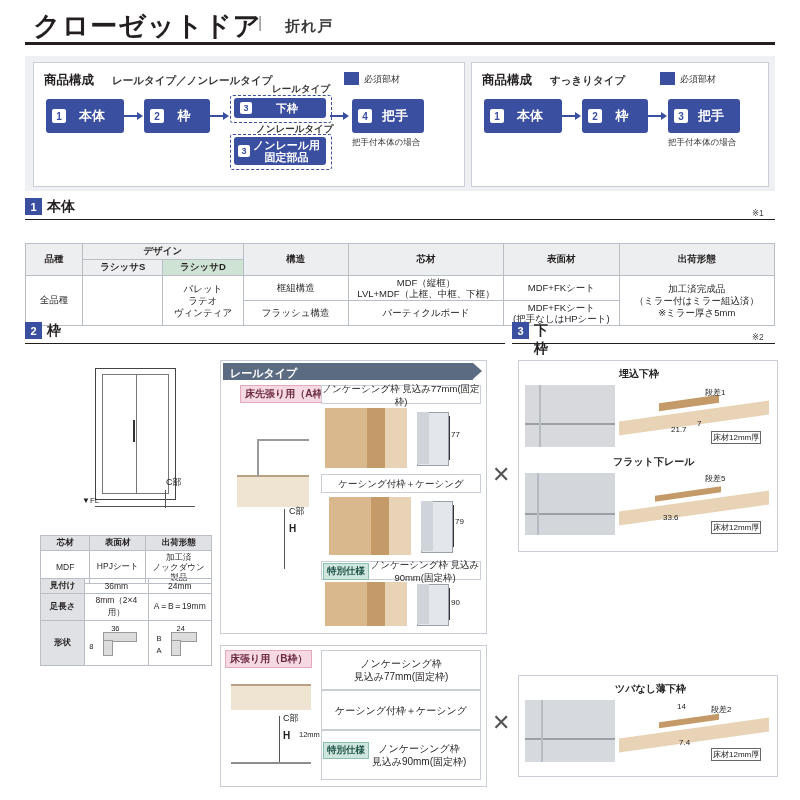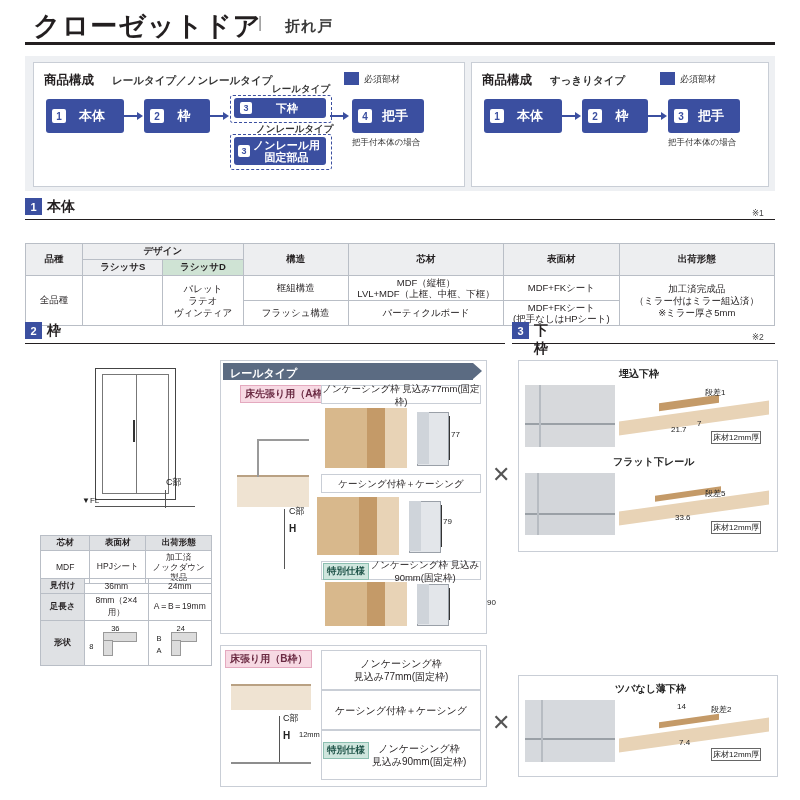--- a/index.html
+++ b/index.html
@@ -326,41 +326,41 @@
       <div class="wood2" style="left:4px;top:4px;width:42px;height:60px;"></div>
       <div class="wood3" style="left:46px;top:4px;width:18px;height:60px;"></div>
       <div class="wood1" style="left:64px;top:4px;width:22px;height:60px;"></div>
       <div class="ln" style="left:96px;top:8px;width:30px;height:52px;background:#e3e6ea;border:1px solid #9aa0a8;"></div>
       <div class="ln" style="left:96px;top:8px;width:12px;height:52px;background:#cfd4da;"></div>
       <div class="dim" style="left:130px;top:26px;">77</div>
       <div class="dimline" style="left:128px;top:12px;width:1px;height:44px;"></div>
     </div>
 
     <div class="cellbox" style="left:100px;top:113px;width:158px;height:17px;font-size:9.5px;">ケーシング付枠＋ケーシング</div>
-    <div style="position:absolute;left:92px;top:132px;width:158px;height:66px;">
+    <div style="position:absolute;left:104px;top:132px;width:158px;height:66px;">
       <div class="wood2" style="left:4px;top:4px;width:42px;height:58px;"></div>
       <div class="wood3" style="left:46px;top:4px;width:18px;height:58px;"></div>
       <div class="wood1" style="left:64px;top:4px;width:22px;height:58px;"></div>
       <div class="ln" style="left:96px;top:8px;width:30px;height:50px;background:#e3e6ea;border:1px solid #9aa0a8;"></div>
       <div class="ln" style="left:96px;top:8px;width:12px;height:50px;background:#cfd4da;"></div>
       <div class="dim" style="left:130px;top:24px;">79</div>
       <div class="dimline" style="left:128px;top:12px;width:1px;height:42px;"></div>
     </div>
 
     <div class="cellbox" style="left:100px;top:200px;width:158px;height:17px;font-size:9.5px;">
       <span style="padding-left:48px;">ノンケーシング枠 見込み90mm(固定枠)</span>
     </div>
     <div class="greenchip" style="left:102px;top:202px;">特別仕様</div>
     <div style="position:absolute;left:100px;top:219px;width:158px;height:50px;">
       <div class="wood2" style="left:4px;top:2px;width:42px;height:44px;"></div>
       <div class="wood3" style="left:46px;top:2px;width:18px;height:44px;"></div>
       <div class="wood1" style="left:64px;top:2px;width:22px;height:44px;"></div>
       <div class="ln" style="left:96px;top:4px;width:30px;height:40px;background:#e3e6ea;border:1px solid #9aa0a8;"></div>
       <div class="ln" style="left:96px;top:4px;width:12px;height:40px;background:#cfd4da;"></div>
-      <div class="dim" style="left:130px;top:18px;margin-left:36px;">90</div>
+      <div class="dim" style="left:130px;top:18px;">90</div>
       <div class="dimline" style="left:128px;top:8px;width:1px;height:32px;"></div>
     </div>
   </div>
 
   <div class="xmark" style="left:492px;top:462px;">✕</div>
 
   <div class="panel" style="left:518px;top:360px;width:258px;height:190px;">
     <div class="lbl-b" style="left:100px;top:6px;">埋込下枠</div>
     <div class="photo" style="left:6px;top:24px;width:90px;height:62px;background:#d7d9dc;">
       <div class="ln" style="left:0;top:38px;width:90px;height:2px;background:#9aa0a6;"></div>
@@ -376,22 +376,22 @@
     </div>
 
     <div class="lbl-b" style="left:94px;top:94px;">フラット下レール</div>
     <div class="photo" style="left:6px;top:112px;width:90px;height:62px;background:#d3d6da;">
       <div class="ln" style="left:0;top:40px;width:90px;height:2px;background:#9aa0a6;"></div>
       <div class="ln" style="left:12px;top:0;width:2px;height:62px;background:#b7bcc2;"></div>
     </div>
     <div style="position:absolute;left:100px;top:112px;width:152px;height:62px;">
       <div class="wood1" style="left:0px;top:28px;width:150px;height:14px;transform:skewY(-8deg);"></div>
       <div class="wood3" style="left:36px;top:18px;width:66px;height:6px;transform:skewY(-8deg);"></div>
-      <div class="dim" style="left:86px;top:15px;">段差5</div>
-      <div class="dim" style="left:56px;top:40px;">33.6</div>
+      <div class="dim" style="left:86px;top:0;">段差5</div>
+      <div class="dim" style="left:44px;top:40px;">33.6</div>
       <div class="dim" style="left:92px;top:48px;border:1px solid #666;padding:0 1px;">床材12mm厚</div>
     </div>
   </div>
 
   <div class="panel" style="left:220px;top:645px;width:265px;height:140px;">
     <div class="pinkchip" style="left:4px;top:4px;">床張り用（B枠）</div>
 
     <div style="position:absolute;left:6px;top:26px;width:88px;height:106px;">
       <div class="beige" style="left:4px;top:14px;width:80px;height:24px;"></div>
       <div class="ln" style="left:4px;top:12px;width:80px;height:2px;background:#b9a183;"></div>

